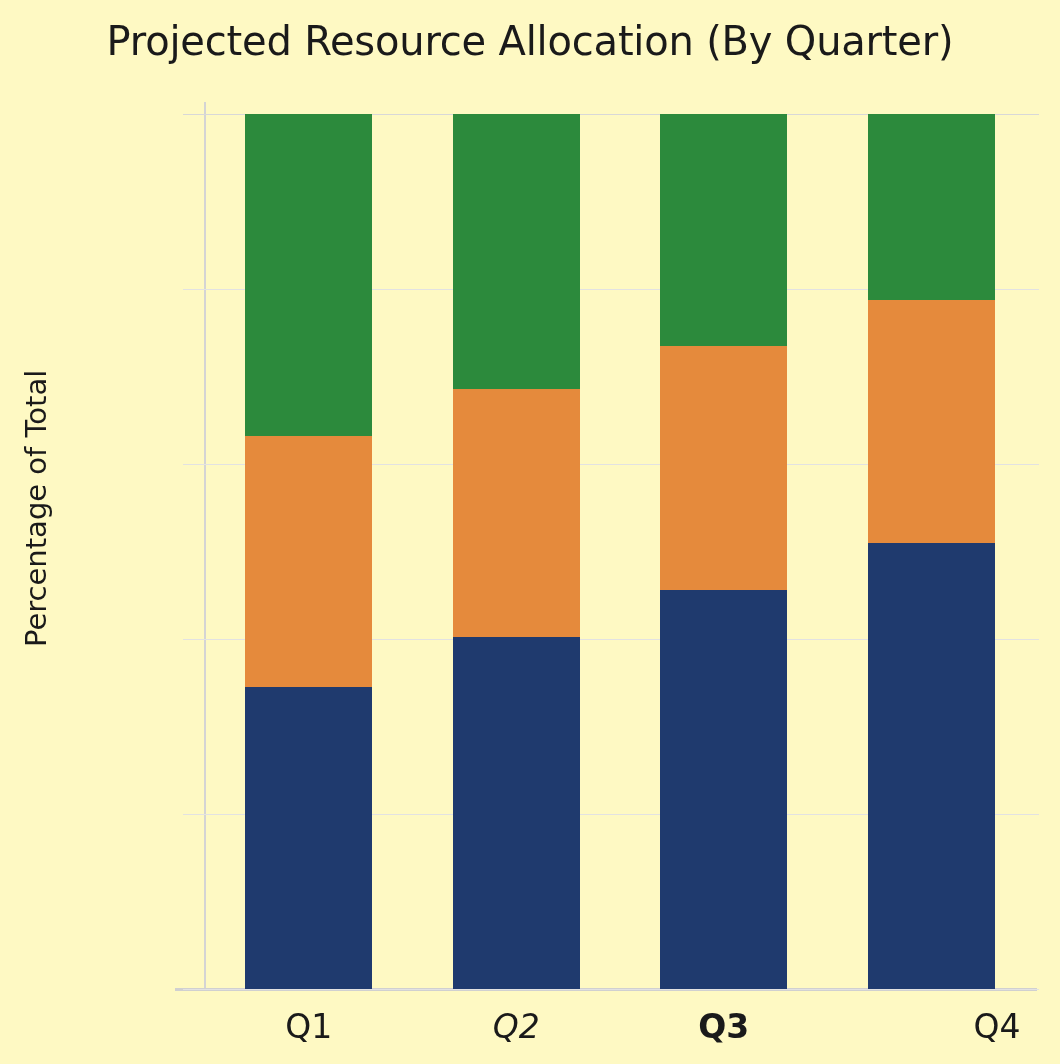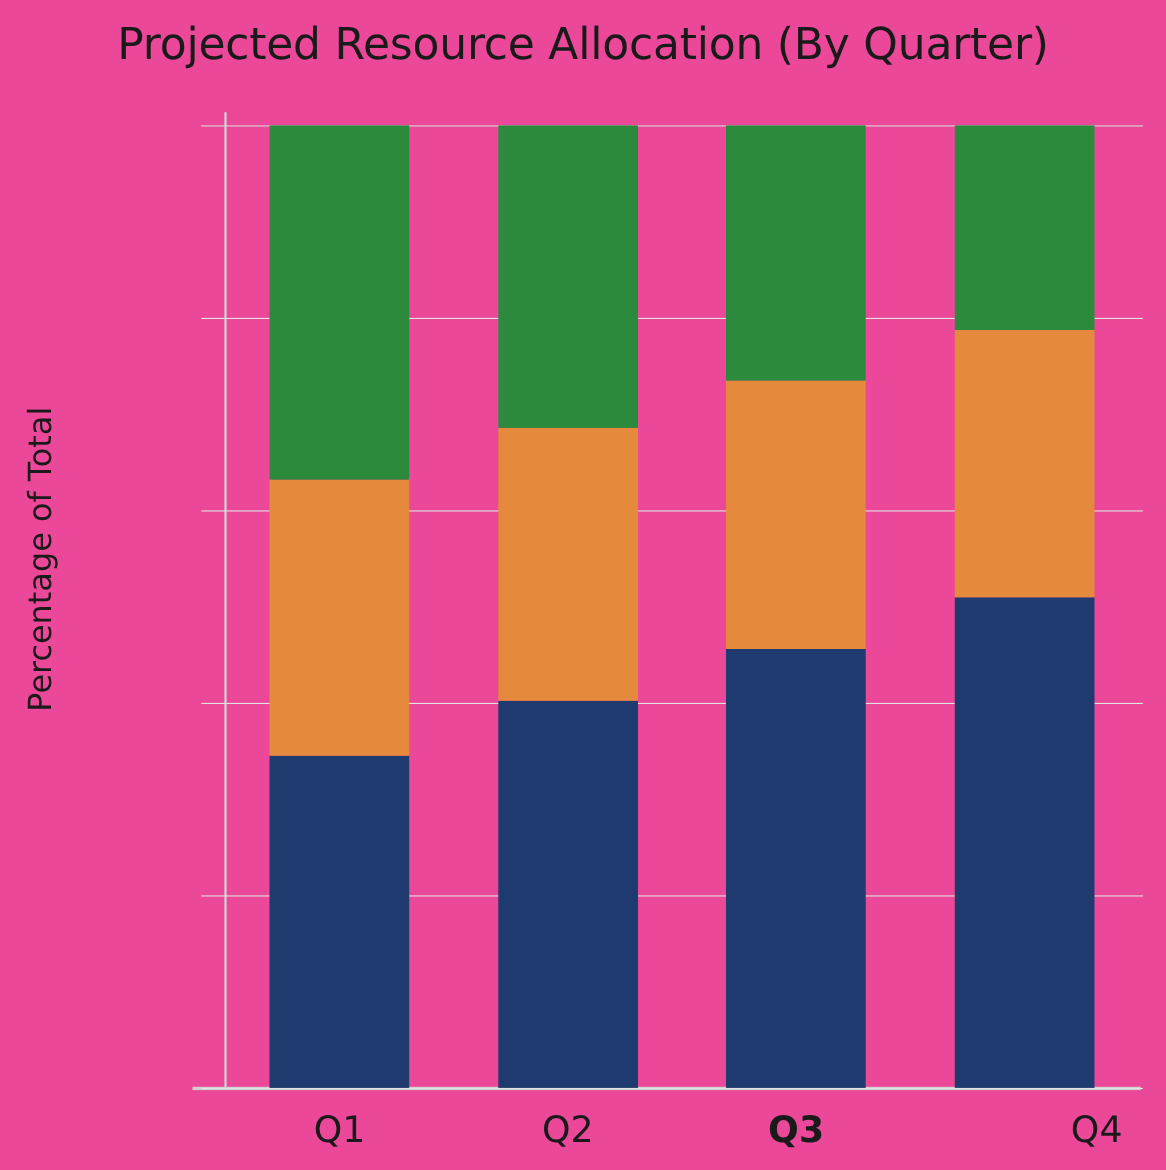--- a/index.html
+++ b/index.html
@@ -11,21 +11,21 @@
     width: 1060px;
     height: 1064px;
     font-family: "DejaVu Sans", sans-serif;
     color: #262626;
     overflow: hidden;
   }
   #figure {
     position: relative;
     width: 1060px;
     height: 1064px;
-    background: #ec4899;
+    background: #fef9c3;
   }
 
   
   #chart-title {
     position: absolute;
     left: 0;
     top: 18px;
     width: 1060px;
     text-align: center;
     font-size: 40px;
@@ -144,19 +144,19 @@
           <div class="bar-seg" style="background: rgb(44, 138, 60); top: 0px; height: 231.875px;"></div>
         </div>
         <div class="bar-group" style="left: 662.962px; width: 126.575px; height: 875px;">
           <div class="bar-seg" style="background: rgb(31, 58, 110); top: 428.75px; height: 446.25px;"></div>
           <div class="bar-seg" style="background: rgb(229, 138, 60); top: 186.375px; height: 242.375px;"></div>
           <div class="bar-seg" style="background: rgb(44, 138, 60); top: 0px; height: 186.375px;"></div>
         </div>
       </div>
     <div id="xticks">
         <div class="xtick-label" style="left: 0px; width: 207.5px;">Q1</div>
-        <div class="xtick-label" style="left: 207.5px; width: 207.5px;">Q2</div>
+        <div class="xtick-label" style="left: 207.5px; width: 207.5px; font-style: italic;">Q2</div>
         <div class="xtick-label" style="left: 415px; width: 207.5px; font-weight: bold;">Q3</div>
         <div class="xtick-label" style="left: 608px; width: 207.5px; text-align: right;">Q4</div>
       </div>
   </div>
 
 </div>
 
 </body></html>

